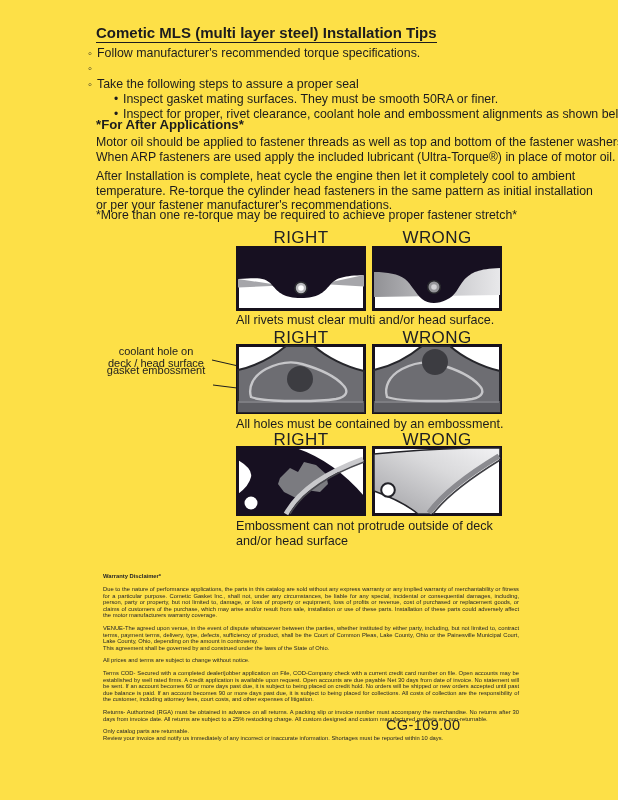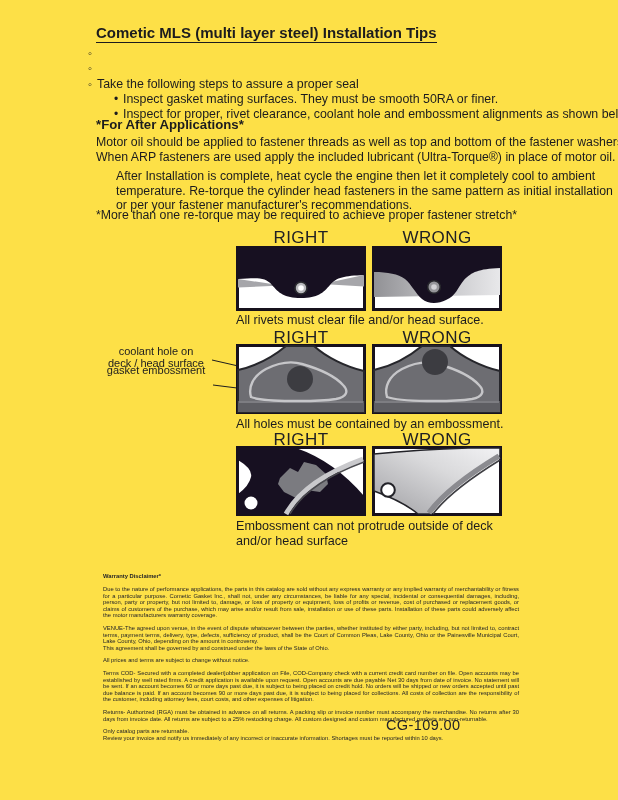--- a/index.html
+++ b/index.html
@@ -13,21 +13,21 @@
     border-bottom:1.6px solid #1c1c1e;padding-bottom:1px;white-space:nowrap;
   }
   .bullets{left:88px;top:46px;font-size:12.4px;line-height:15.3px;}
   .b-row{display:flex;white-space:nowrap;}
   .b-row.sub{margin-left:26px;}
   .b-marker{width:9px;flex:0 0 9px;font-size:11px;}
   .b-row.sub .b-marker{font-size:12px;}
   .h2{left:96px;top:117px;font-size:13.2px;font-weight:bold;white-space:nowrap;}
   .para{left:96px;font-size:12.3px;line-height:14.6px;white-space:pre;}
   .p1{top:135px;}
-  .p2{top:169px;margin-left:20px;}
+  .p2{top:169px;}
   .p3{top:208px;text-align:right;}
   .dlabel{width:130px;text-align:center;font-size:17px;letter-spacing:.4px;color:#202024;}
   .dcaption{font-size:12.6px;line-height:14.5px;white-space:pre;}
   .callout{font-size:11px;line-height:12px;text-align:center;white-space:pre;}
   .disclaimer{
     left:103px;top:573px;width:416px;font-size:5.8px;line-height:6.6px;
     text-align:justify;color:#242427;
   }
   .disclaimer p{margin:0 0 6px 0;white-space:pre-line;}
   .disclaimer .dhead{font-weight:bold;margin-bottom:6.5px;}
@@ -37,20 +37,21 @@
 </head>
 <body>
 
 <div class="page">
 
   <div class="abs title">Cometic MLS (multi layer steel) Installation Tips</div>
 
   <div class="abs bullets">
     <div class="b-row">
       <span class="b-marker">◦</span>
+      <span>Follow manufacturer's recommended torque specifications.</span>
     </div>
     <div class="b-row">
       <span class="b-marker">◦</span>
     </div>
     <div class="b-row">
       <span class="b-marker">◦</span>
       <span>Take the following steps to assure a proper seal</span>
     </div>
     <div class="b-row sub">
       <span class="b-marker">•</span>
@@ -90,21 +91,21 @@
           <stop offset="1" stop-color="#e8e8ea"></stop>
       </linearGradient>
     </defs>
     <rect x="1.5" y="1.5" width="127" height="62" fill="#ffffff" stroke="#17111c" stroke-width="3"></rect>
     <polygon points="2,26 128,22 128,49 2,51" fill="url(#g1)"></polygon>
     <path d="M2,2 H128 V22 C106,23 100,26 92,34 C86,41 84,50 74,54 C66,58 56,58 50,53 C43,47 40,39 33,33 C26,28 16,26 2,26 Z" fill="#171021"></path>
     <circle cx="62" cy="41" r="6.3" fill="#96969a" stroke="#26262b" stroke-width="1.6"></circle>
     <circle cx="62" cy="41" r="2.8" fill="#d2d2d5"></circle>
   </svg>
 
-  <div class="abs dcaption" style="left:236px;top:313px;">All rivets must clear file and/or head surface.</div>
+  <div class="abs dcaption" style="left:236px;top:313px;">All rivets must clear multi and/or head surface.</div>
 
   <div class="abs dlabel" style="left:236px;top:328px;">RIGHT</div>
   <div class="abs dlabel" style="left:372px;top:328px;">WRONG</div>
 
   <div class="abs callout" style="left:100px;top:345px;width:112px;">coolant hole on
 deck / head surface</div>
   <div class="abs callout" style="left:100px;top:364px;width:112px;">gasket embossment</div>
 
   <svg class="abs" style="left:205px;top:341px;" width="100" height="60" viewBox="0 0 100 60">
     <line x1="7" y1="19" x2="90" y2="38" stroke="#1c1c1e" stroke-width="1"></line>

